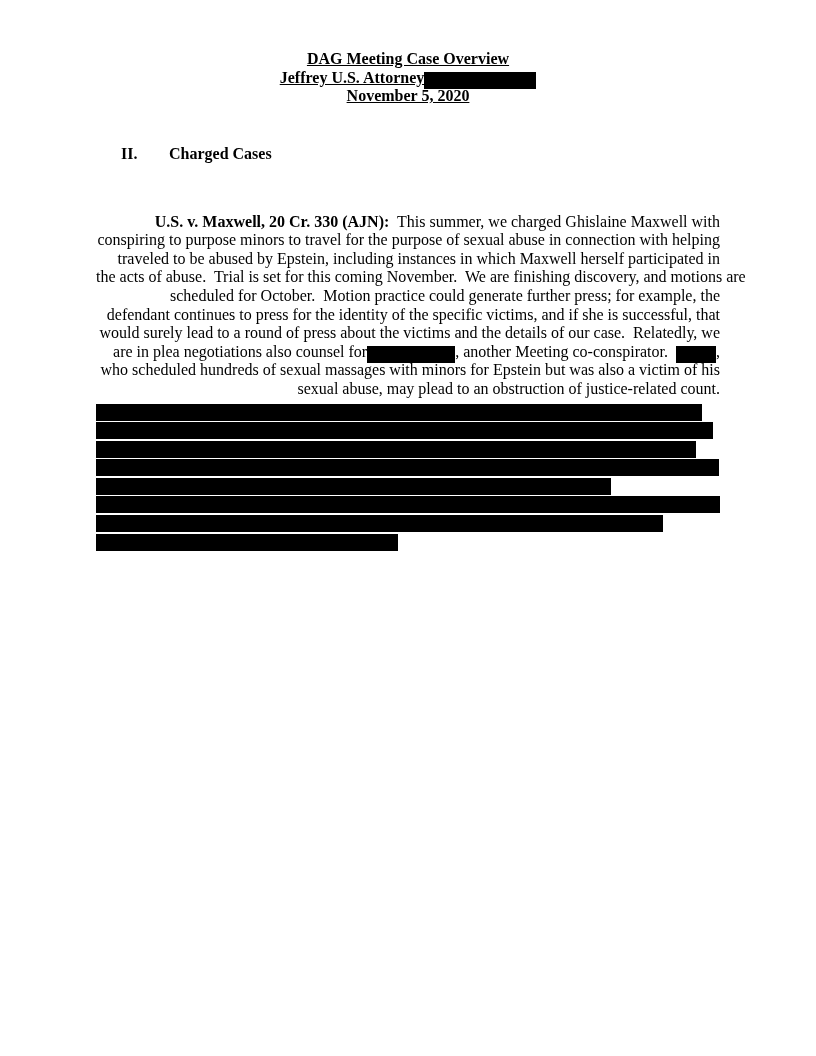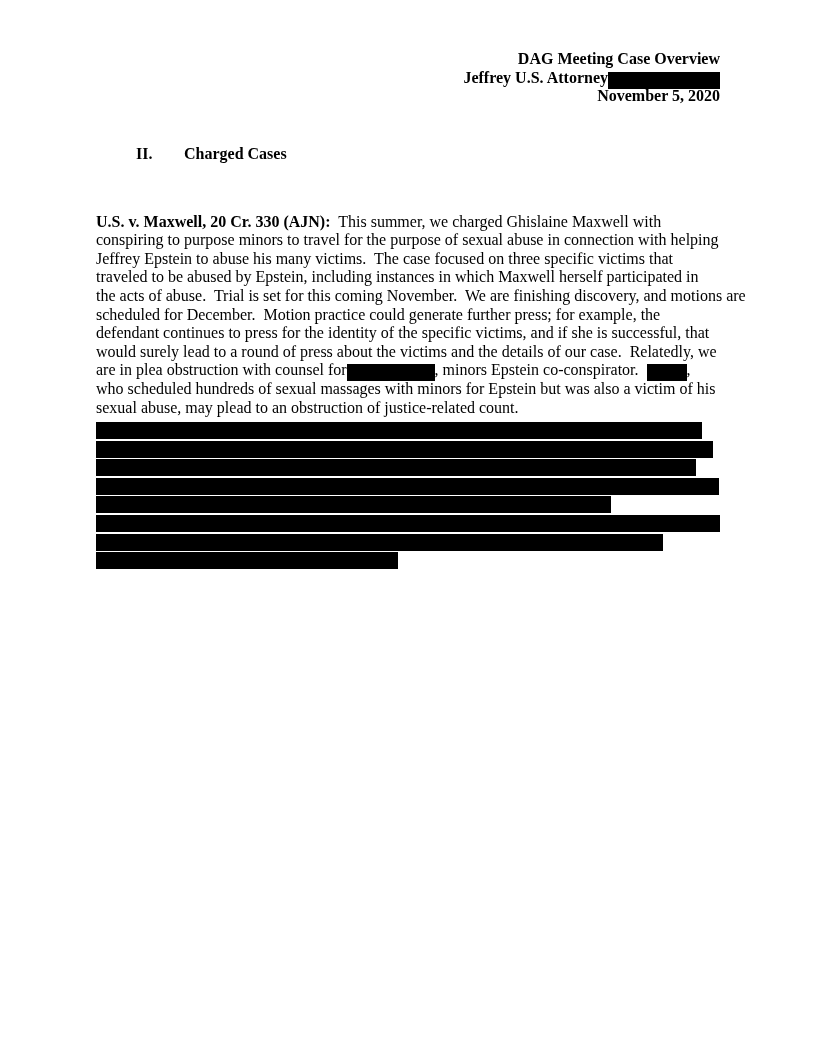--- a/index.html
+++ b/index.html
@@ -15,49 +15,51 @@
     background: #ffffff;
     color: #000000;
     font-family: "Liberation Serif", "DejaVu Serif", serif;
     font-size: 16px;
     line-height: 18.6px;
     overflow: hidden;
     box-sizing: border-box;
     padding: 50px 96px 0 96px;
   }
   .doc-header {
-    text-align: right;
+    text-align: center;
     font-weight: bold;
+    text-decoration: underline;
   }
   .doc-header .hline {
     white-space: pre;
   }
   .redaction-inline {
     display: inline-block;
     background: #000000;
     height: 17px;
     vertical-align: text-bottom;
     margin-bottom: -3px;
   }
   .section-heading {
     margin-top: 21px;
     font-weight: bold;
     white-space: pre;
   }
   .section-heading .sec-num {
     display: inline-block;
-    margin-left: 24px;
+    margin-left: 9px;
     width: 48px;
   }
   .case-paragraph {
     margin-top: 30px;
   }
   .pline {
     white-space: pre;
     height: 18.6px;
+    text-align: right;
   }
   .case-caption {
     font-weight: bold;
   }
   .redaction-block {
     margin-top: 5px;
   }
   .redaction-bar {
     background: #000000;
     height: 17px;
@@ -75,27 +77,26 @@
     <div class="hline">November 5, 2020</div>
   </div>
 
   <div class="section-heading">
     <span class="sec-num">II.</span><span>Charged Cases</span>
   </div>
 
   <div class="case-paragraph">
     <div class="pline"><span class="case-caption">U.S. v. Maxwell, 20 Cr. 330 (AJN):</span><span>  This summer, we charged Ghislaine Maxwell with</span></div>
     <div class="pline">conspiring to purpose minors to travel for the purpose of sexual abuse in connection with helping</div>
-    <div class="pline">Jeffrey Epstein to abuse his many victims.  The case focused on three specific victims that</div>
     <div class="pline">traveled to be abused by Epstein, including instances in which Maxwell herself participated in</div>
     <div class="pline">the acts of abuse.  Trial is set for this coming November.  We are finishing discovery, and motions are</div>
-    <div class="pline">scheduled for December.  Motion practice could generate further press; for example, the</div>
+    <div class="pline">scheduled for October.  Motion practice could generate further press; for example, the</div>
     <div class="pline">defendant continues to press for the identity of the specific victims, and if she is successful, that</div>
     <div class="pline">would surely lead to a round of press about the victims and the details of our case.  Relatedly, we</div>
-    <div class="pline"><span>are in plea obstruction with counsel for</span><span class="redaction-inline" style="width: 88px;"></span><span>, minors Epstein co-conspirator.  </span><span class="redaction-inline" style="width: 40px;"></span><span>,</span></div>
+    <div class="pline"><span>are in plea negotiations also counsel for</span><span class="redaction-inline" style="width: 88px;"></span><span>, another Meeting co-conspirator.  </span><span class="redaction-inline" style="width: 40px;"></span><span>,</span></div>
     <div class="pline">who scheduled hundreds of sexual massages with minors for Epstein but was also a victim of his</div>
     <div class="pline">sexual abuse, may plead to an obstruction of justice-related count.</div>
   </div>
 
   <div class="redaction-block">
       <div class="redaction-bar" style="width: 606px;"></div>
       <div class="redaction-bar" style="width: 617px;"></div>
       <div class="redaction-bar" style="width: 600px;"></div>
       <div class="redaction-bar" style="width: 623px;"></div>
       <div class="redaction-bar" style="width: 515px;"></div>

